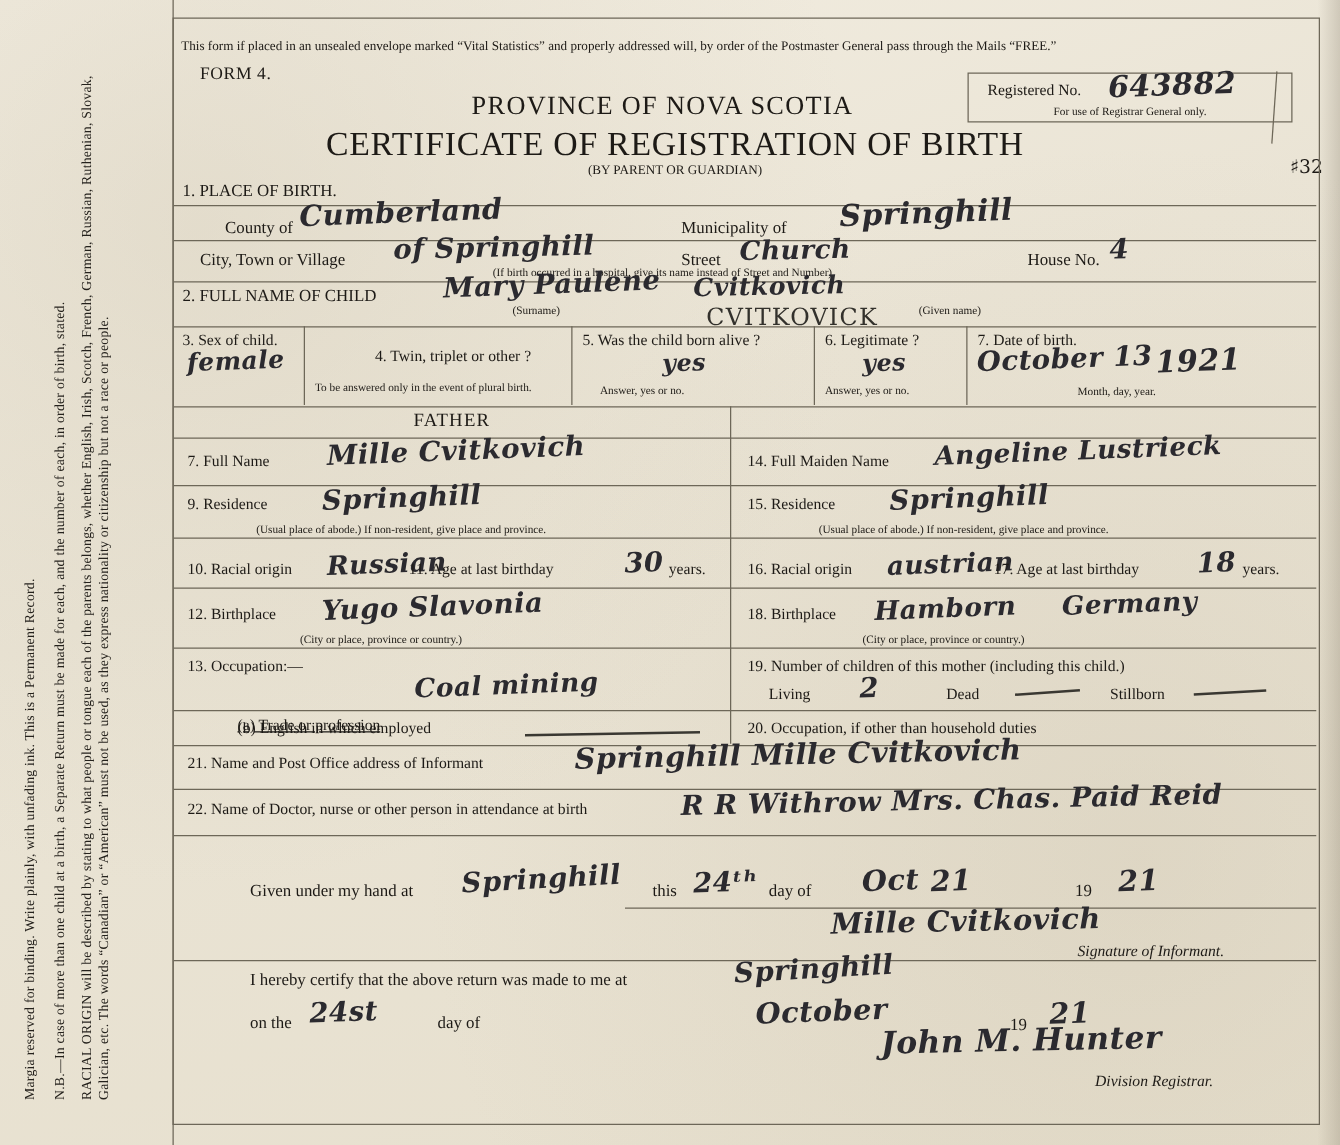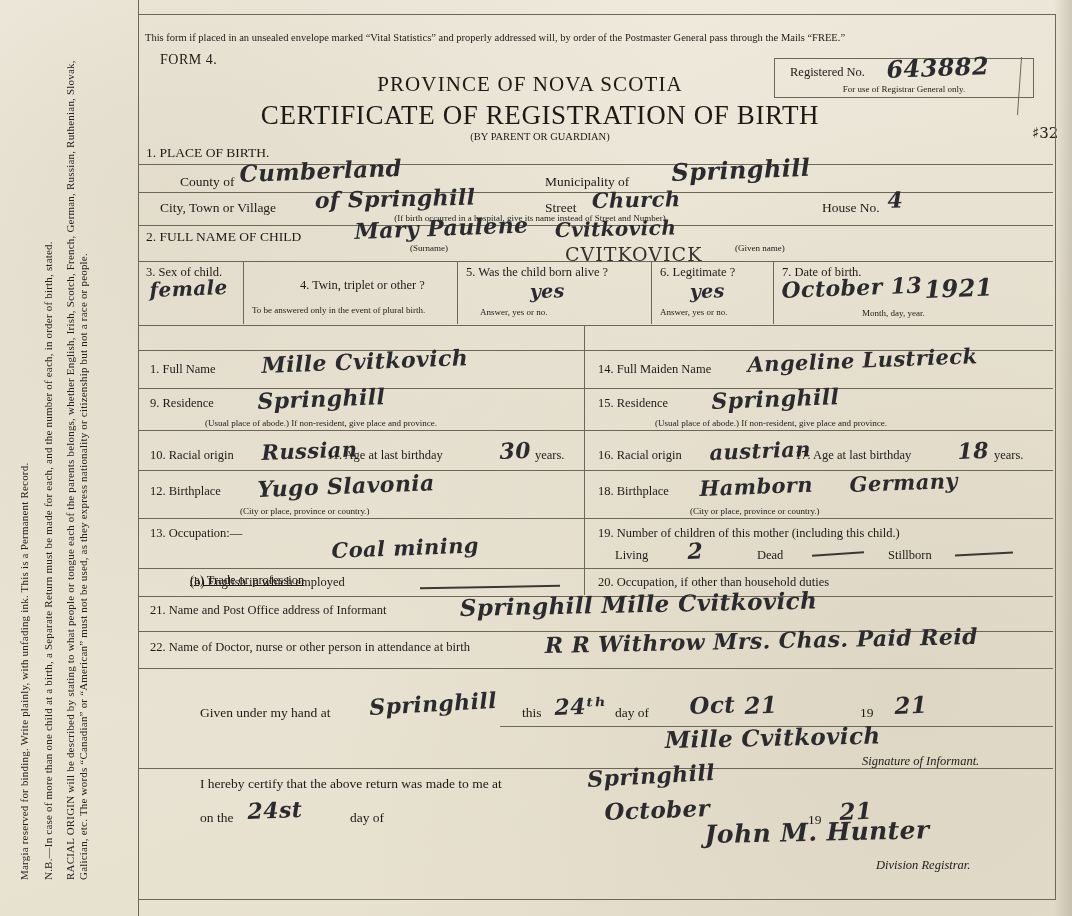--- a/index.html
+++ b/index.html
@@ -144,24 +144,25 @@
   <div class="t tiny" style="left:660px;top:307px;">Answer, yes or no.</div>
 
   <div class="ln vl" style="left:773px;top:261px;height:63px;"></div>
   <div class="t lbl2" style="left:782px;top:265px;">7. Date of birth.</div>
   <div class="hand" style="position:absolute;left:782px;top:277px;font-size:22px;">October 13</div>
   <div class="hand" style="position:absolute;left:925px;top:275px;font-size:24px;">1921</div>
   <div class="t tiny" style="left:862px;top:308px;">Month, day, year.</div>
 
   <div class="ln hl" style="left:139px;top:325px;width:914px;"></div>
 
+  <div class="t hdrsec center" style="left:139px;top:329px;width:445px;">FATHER</div>
   <div class="ln vl" style="left:584px;top:325px;height:270px;"></div>
   <div class="ln hl" style="left:139px;top:350px;width:914px;"></div>
 
-  <div class="t lbl2" style="left:150px;top:362px;">1. Full Name</div>
+  <div class="t lbl2" style="left:150px;top:362px;">7. Full Name</div>
   <div class="hand" style="position:absolute;left:262px;top:352px;font-size:22px;">Mille Cvitkovich</div>
   <div class="t lbl2" style="left:598px;top:362px;">14. Full Maiden Name</div>
   <div class="hand" style="position:absolute;left:748px;top:352px;font-size:21px;">Angeline Lustrieck</div>
   <div class="ln hl" style="left:139px;top:388px;width:914px;"></div>
 
   <div class="t lbl2" style="left:150px;top:396px;">9. Residence</div>
   <div class="hand" style="position:absolute;left:258px;top:388px;font-size:22px;">Springhill</div>
   <div class="t tiny" style="left:205px;top:418px;">(Usual place of abode.)  If non-resident, give place and province.</div>
   <div class="t lbl2" style="left:598px;top:396px;">15. Residence</div>
   <div class="hand" style="position:absolute;left:712px;top:388px;font-size:22px;">Springhill</div>

